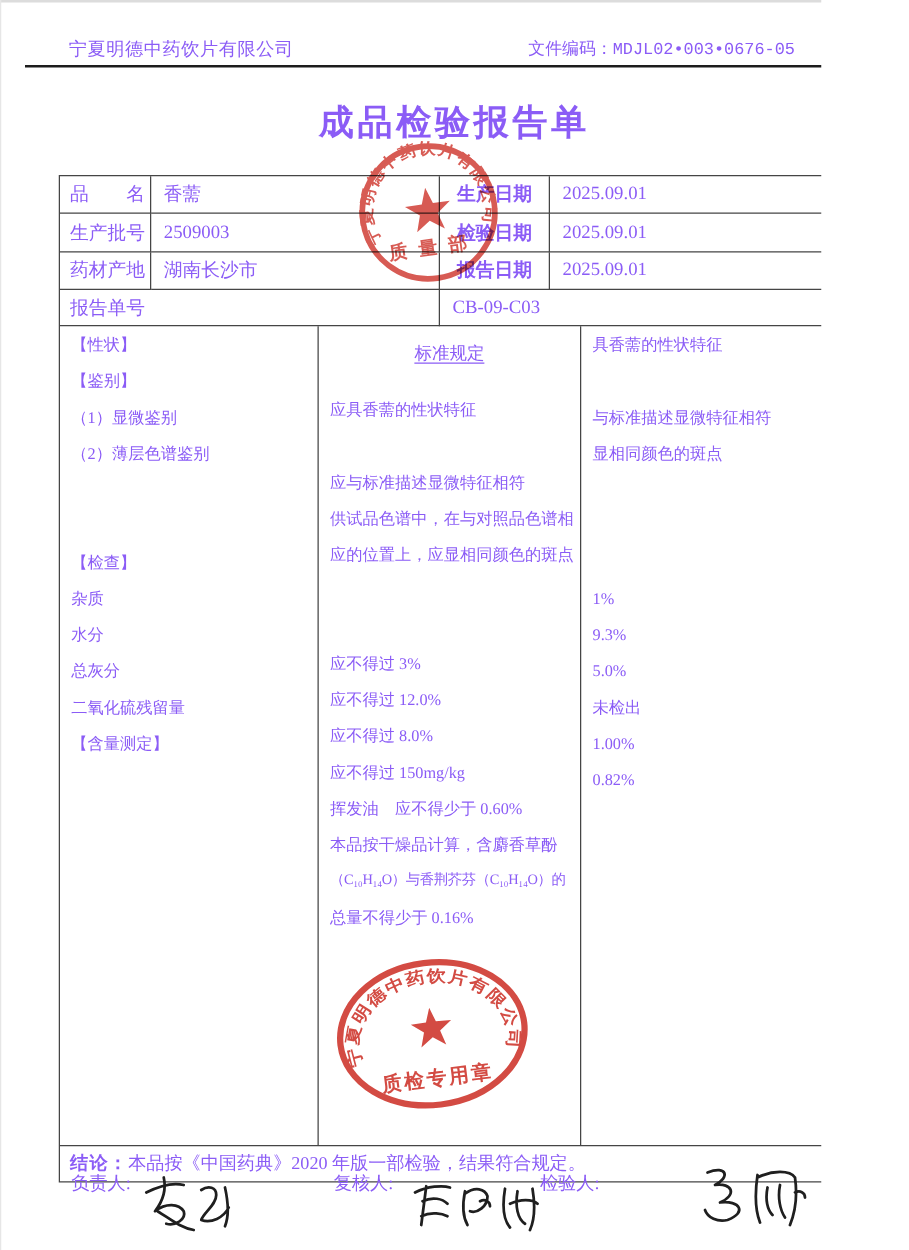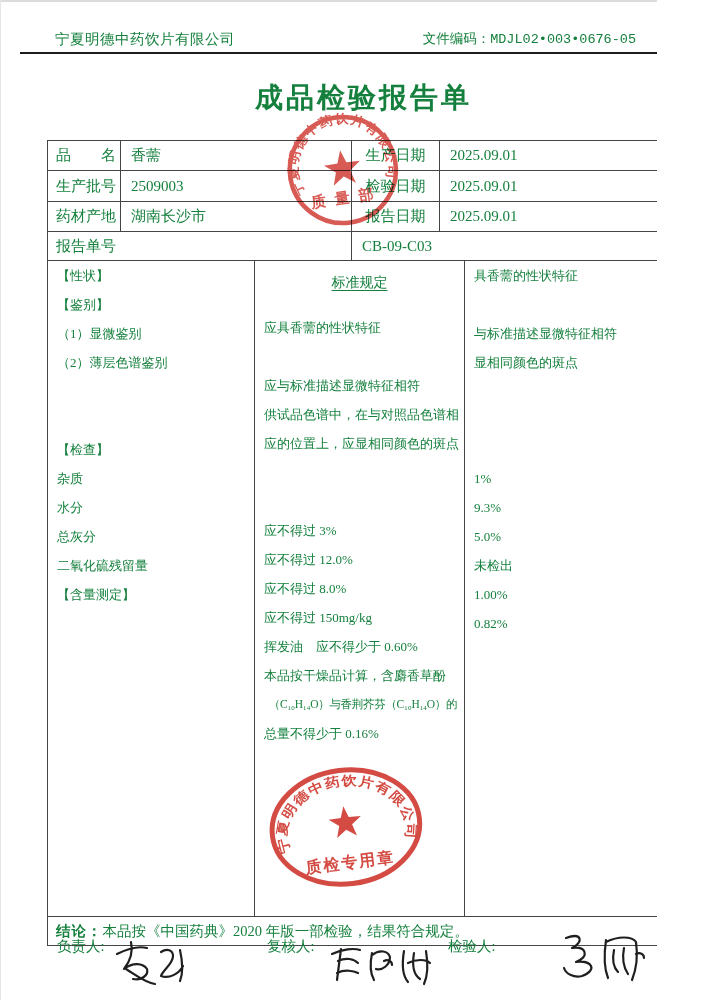--- a/index.html
+++ b/index.html
@@ -1,18 +1,18 @@
 <!DOCTYPE html>
 <html><head>
 <meta charset="utf-8">
 <style>
   html,body{margin:0;padding:0;background:#ffffff;}
   .page{
     position:relative;width:657px;height:1000px;background:#fff;overflow:hidden;
-    font-family:"Liberation Serif","DejaVu Serif",serif;color:#15803d;
+    font-family:"Liberation Serif","DejaVu Serif",serif;color:#8b5cf6;
   }
   .scan-edge-top{position:absolute;top:0;left:0;width:727px;height:2px;background:#dcdcdc;}
   .scan-edge-left{position:absolute;top:0;left:0;width:1px;height:1000px;background:#e6e6e6;}
 
   
   .doc-company{position:absolute;left:55px;top:30px;font-size:14.5px;letter-spacing:.5px;}
   .doc-code{position:absolute;right:21px;top:30px;font-size:13.5px;font-family:"Liberation Mono","DejaVu Sans Mono",monospace;}
   .doc-code .lbl{font-family:"Liberation Serif","DejaVu Serif",serif;text-align:center;}
   .header-rule{position:absolute;left:20px;top:52px;width:688px;height:2px;background:#1c1c1c;}
 
@@ -21,35 +21,35 @@
          font-size:28px;font-weight:bold;letter-spacing:3px;}
 
   
   .table{position:absolute;left:47px;top:140px;width:621px;border:1px solid #454545;background:transparent;}
   .table *{box-sizing:border-box;}
   .info-grid{display:grid;grid-template-columns:73px 231px 88px 229px;grid-template-rows:30px 31px 30px 29px;}
   .cell{border-right:1px solid #454545;border-bottom:1px solid #454545;font-size:15px;
         display:flex;align-items:center;white-space:nowrap;overflow:hidden;}
   .cell.lab{padding-left:8px;}
   .cell.val{padding-left:10px;}
-  .cell.ctr{justify-content:center;padding-left:0;}
+  .cell.ctr{justify-content:center;padding-left:0;font-weight:bold;}
   .cell.last{border-right:none;}
   .cell.span2a{grid-column:1 / span 2;}
   .cell.span2b{grid-column:3 / span 2;border-right:none;}
 
   .main{display:flex;height:655px;}
   .col{width:207px;border-right:1px solid #454545;}
   .col.c2{width:210px;}
   .col.c3{width:204px;border-right:none;}
   .col-head{height:52px;padding-top:13px;font-size:14px;}
   .col-head span{text-decoration:underline;text-underline-offset:3px;}
   .col.c1 .col-head{padding-left:10px;}
   .col.c2 .col-head,.col.c3 .col-head{text-align:center;}
   .line{height:29px;line-height:29px;font-size:13px;padding-left:9px;padding-right:2px;white-space:nowrap;}
-  .line.formula{font-size:11.5px;letter-spacing:-.3px;text-align:center;}
+  .line.formula{font-size:11.5px;letter-spacing:-.3px;}
 
   .conclusion{border-top:1px solid #454545;height:29px;line-height:29px;font-size:14.5px;padding-left:8px;white-space:nowrap;}
   .conclusion b{letter-spacing:1px;}
 
   
   .sig-label{position:absolute;font-size:14.5px;}
   .sig-svg{position:absolute;}
   .sig-svg path{fill:none;stroke:#1f1f1f;stroke-width:2.2;stroke-linecap:round;stroke-linejoin:round;}
 
   
@@ -156,21 +156,21 @@
     <path d="M58,16 C64,12 70,14 70,20 C70,28 60,34 58,40 C66,43 76,38 80,30 M77,14 C79,23 81,35 77,45"></path>
   </svg>
 
   <div class="sig-label" style="left:267px;top:937px;">复核人:</div>
   <svg class="sig-svg" style="left:324px;top:938px;" width="115" height="52" viewBox="0 0 115 52">
     <path d="M8,16 C18,11 30,10 36,12 M17,11 L13,42 M14,23 C22,19 30,21 34,25 M13,35 C21,31 30,33 34,35"></path>
     <path d="M48,15 C46,25 46,35 50,42 M48,17 C56,11 64,13 66,19 C66,27 58,33 52,31 M60,23 C64,21 68,23 68,27"></path>
     <path d="M80,13 C78,25 78,37 84,44 M90,15 C88,27 90,37 96,41 M84,25 C92,21 102,21 106,25 M102,13 C104,25 104,37 100,46"></path>
   </svg>
 
-  <div class="sig-label" style="left:448px;top:937px;">检验人:</div>
+  <div class="sig-label" style="left:432px;top:937px;">检验人:</div>
   <svg class="sig-svg" style="left:548px;top:928px;" width="110" height="58" viewBox="0 0 110 58">
     <path d="M18,10 C34,4 36,14 24,20 C38,18 42,28 28,34 C44,32 50,42 34,48 C26,50 18,46 16,40"></path>
     <path d="M58,12 C56,26 56,40 60,50 M58,14 C70,8 84,8 88,14 C90,28 88,42 84,52 M66,22 C64,32 66,40 70,44 M76,20 C74,30 76,40 80,46 M88,26 C92,24 96,26 96,30"></path>
   </svg>
 
   <svg class="stamp" style="left:284px;top:112px;opacity:.82;" width="118" height="118" viewBox="0 0 118 118">
     <g transform="rotate(-8 59 59)" fill="#cf372e" stroke="none">
       <circle cx="59" cy="58" r="53" fill="none" stroke="#cf372e" stroke-width="4.5"></circle>
       <defs>
           <path id="arcTop" d="M 19.8,78 A 45,45 0 1 1 98.2,78" fill="none"></path>

